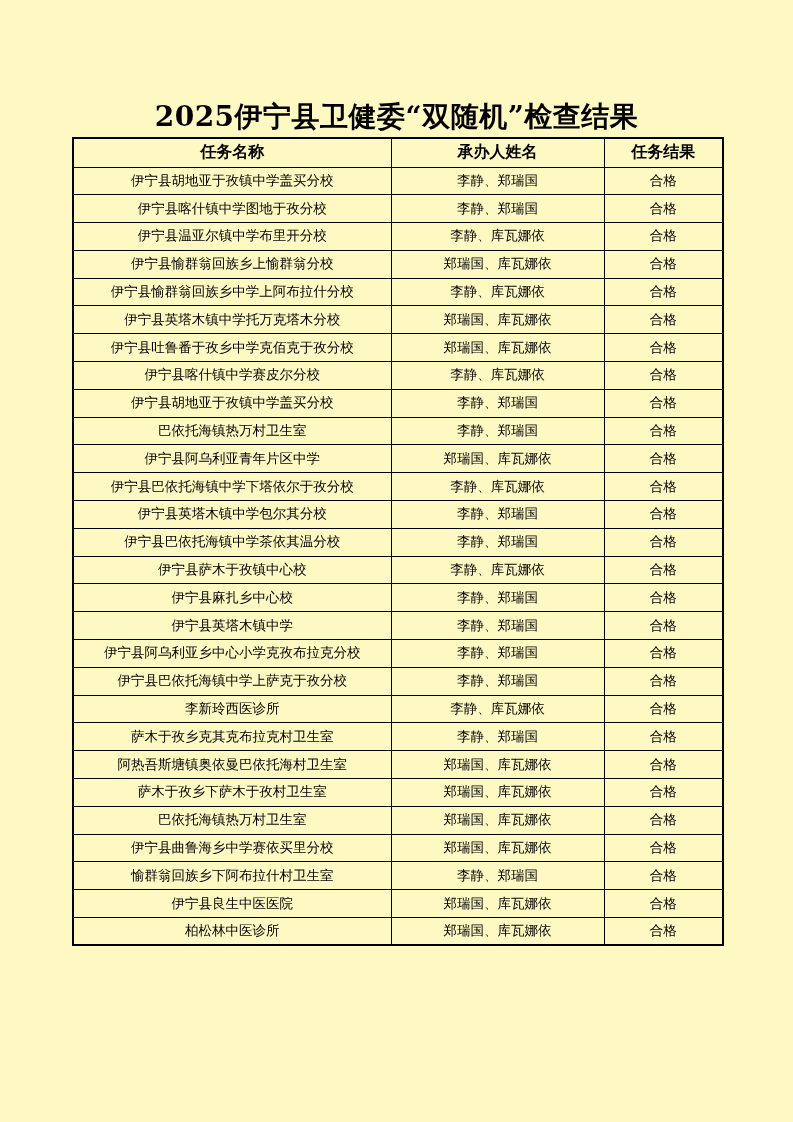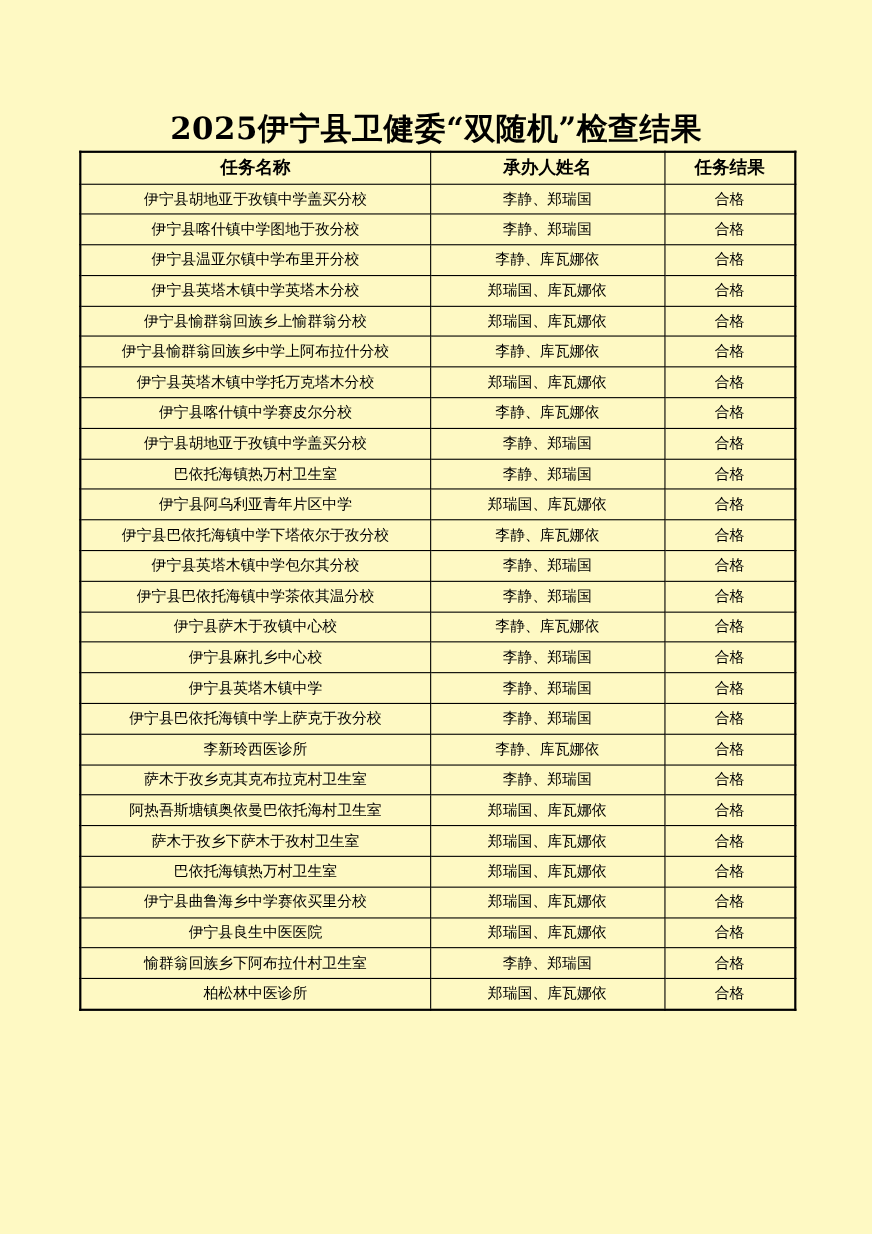--- a/index.html
+++ b/index.html
@@ -89,40 +89,40 @@
           <td>伊宁县喀什镇中学图地于孜分校</td>
           <td>李静、郑瑞国</td>
           <td>合格</td>
         </tr>
         <tr>
           <td>伊宁县温亚尔镇中学布里开分校</td>
           <td>李静、库瓦娜依</td>
           <td>合格</td>
         </tr>
         <tr>
-          <td>伊宁县英塔木镇中学英塔木分校</td>
-          <td>郑瑞国、库瓦娜依</td>
-          <td>合格</td>
-        </tr>
-        <tr>
           <td>伊宁县愉群翁回族乡上愉群翁分校</td>
           <td>郑瑞国、库瓦娜依</td>
           <td>合格</td>
         </tr>
         <tr>
           <td>伊宁县愉群翁回族乡中学上阿布拉什分校</td>
           <td>李静、库瓦娜依</td>
           <td>合格</td>
         </tr>
         <tr>
           <td>伊宁县英塔木镇中学托万克塔木分校</td>
           <td>郑瑞国、库瓦娜依</td>
           <td>合格</td>
         </tr>
         <tr>
+          <td>伊宁县吐鲁番于孜乡中学克佰克于孜分校</td>
+          <td>郑瑞国、库瓦娜依</td>
+          <td>合格</td>
+        </tr>
+        <tr>
           <td>伊宁县喀什镇中学赛皮尔分校</td>
           <td>李静、库瓦娜依</td>
           <td>合格</td>
         </tr>
         <tr>
           <td>伊宁县胡地亚于孜镇中学盖买分校</td>
           <td>李静、郑瑞国</td>
           <td>合格</td>
         </tr>
         <tr>
@@ -159,20 +159,25 @@
           <td>伊宁县麻扎乡中心校</td>
           <td>李静、郑瑞国</td>
           <td>合格</td>
         </tr>
         <tr>
           <td>伊宁县英塔木镇中学</td>
           <td>李静、郑瑞国</td>
           <td>合格</td>
         </tr>
         <tr>
+          <td>伊宁县阿乌利亚乡中心小学克孜布拉克分校</td>
+          <td>李静、郑瑞国</td>
+          <td>合格</td>
+        </tr>
+        <tr>
           <td>伊宁县巴依托海镇中学上萨克于孜分校</td>
           <td>李静、郑瑞国</td>
           <td>合格</td>
         </tr>
         <tr>
           <td>李新玲西医诊所</td>
           <td>李静、库瓦娜依</td>
           <td>合格</td>
         </tr>
         <tr>
@@ -194,27 +199,27 @@
           <td>巴依托海镇热万村卫生室</td>
           <td>郑瑞国、库瓦娜依</td>
           <td>合格</td>
         </tr>
         <tr>
           <td>伊宁县曲鲁海乡中学赛依买里分校</td>
           <td>郑瑞国、库瓦娜依</td>
           <td>合格</td>
         </tr>
         <tr>
+          <td>愉群翁回族乡下阿布拉什村卫生室</td>
+          <td>李静、郑瑞国</td>
+          <td>合格</td>
+        </tr>
+        <tr>
           <td>伊宁县良生中医医院</td>
           <td>郑瑞国、库瓦娜依</td>
-          <td>合格</td>
-        </tr>
-        <tr>
-          <td>愉群翁回族乡下阿布拉什村卫生室</td>
-          <td>李静、郑瑞国</td>
           <td>合格</td>
         </tr>
         <tr>
           <td>柏松林中医诊所</td>
           <td>郑瑞国、库瓦娜依</td>
           <td>合格</td>
         </tr>
       </tbody>
   </table>
 </div>

